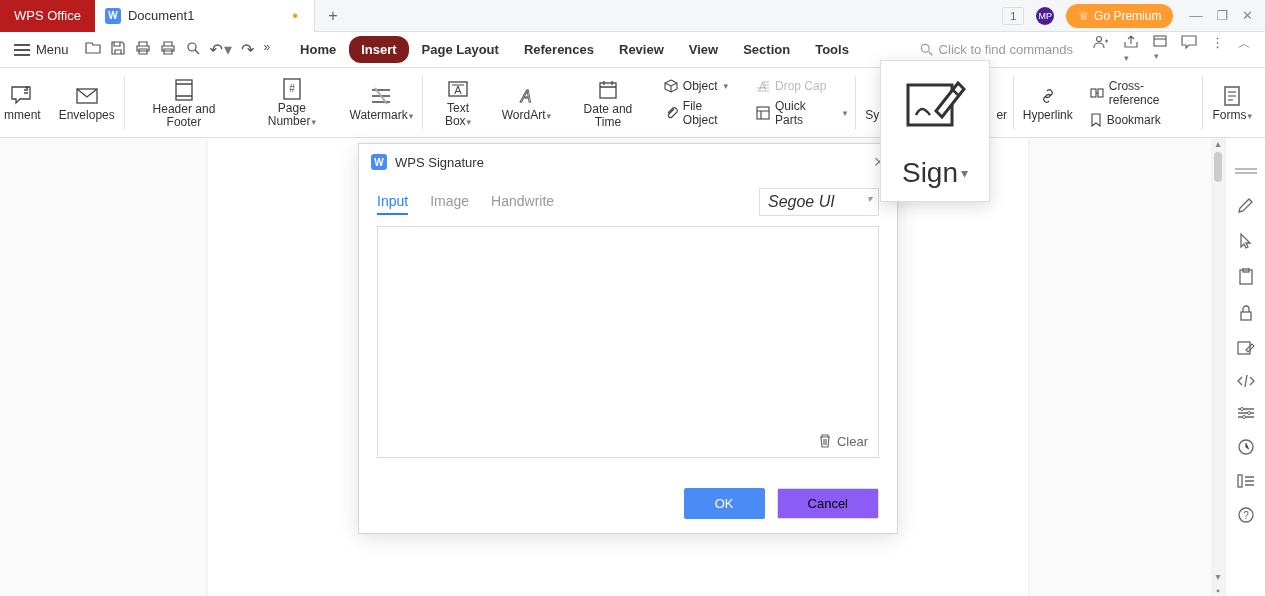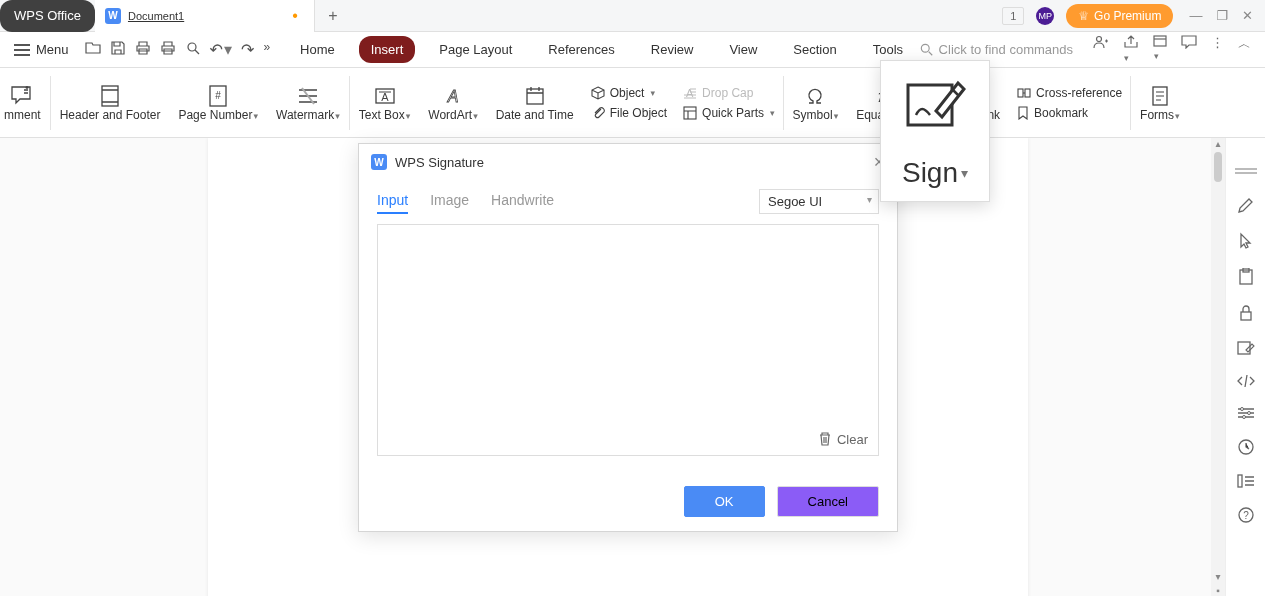--- a/index.html
+++ b/index.html
@@ -1,38 +1,38 @@
 <!DOCTYPE html>
 <html><head>
 <meta charset="utf-8">
 <style>
 *{box-sizing:border-box;margin:0;padding:0;font-family:-apple-system,BlinkMacSystemFont,"Segoe UI",sans-serif;}
 body{background:#fff;width:1265px;height:596px;overflow:hidden;position:relative;color:#333;font-size:13px;}
 .titlebar{height:32px;background:#f5f6f7;display:flex;align-items:center;border-bottom:1px solid #e0e0e0;}
 .tb-left{display:flex;align-items:center;height:100%;}
 .app-tab{height:32px;display:flex;align-items:center;padding:0 14px;font-size:13px;cursor:pointer;}
-.app-tab.active{background:#404040;color:#fff;border-radius:12px;}
+.app-tab.active{background:#b91c1c;color:#fff;}
 .doc-tab{height:32px;display:flex;align-items:center;padding:0 10px;gap:7px;background:#fff;border-right:1px solid #e0e0e0;min-width:220px;}
 .doc-icon{width:16px;height:16px;background:#4a8bf5;border-radius:3px;display:flex;align-items:center;justify-content:center;color:#fff;font-size:10px;font-weight:bold;flex-shrink:0;}
-.doc-name{flex:1;font-size:11px;text-decoration:underline;}
+.doc-name{flex:1;font-size:13px;}
 .dirty{color:#f90;font-size:16px;margin-right:6px;}
 .newtab{width:36px;height:32px;display:flex;align-items:center;justify-content:center;color:#666;font-size:16px;cursor:pointer;}
 .tb-right{margin-left:auto;display:flex;align-items:center;gap:12px;padding-right:8px;}
 .page-ind{border:1px solid #ddd;padding:2px 7px;font-size:11px;color:#666;border-radius:2px;}
 .avatar{width:18px;height:18px;border-radius:50%;background:#4c1d95;color:#fff;font-size:9px;display:flex;align-items:center;justify-content:center;}
 .premium{background:#ff9b2f;color:#fff;padding:5px 12px;border-radius:14px;font-size:12px;display:flex;align-items:center;gap:5px;cursor:pointer;}
 .syscontrols{display:flex;gap:14px;color:#888;font-size:13px;padding:0 4px;}
 .syscontrols span{cursor:pointer;}
 .menubar{height:36px;display:flex;align-items:center;border-bottom:1px solid #e0e0e0;background:#fff;padding:0 6px;}
 .menubtn{display:flex;align-items:center;gap:6px;padding:4px 8px;cursor:pointer;color:#333;}
 .ham{display:inline-block;width:16px;height:12px;border-top:2px solid #555;border-bottom:2px solid #555;position:relative;}
 .ham::after{content:"";position:absolute;top:3px;left:0;right:0;height:2px;background:#555;}
 .qat{display:flex;gap:9px;margin-left:8px;color:#555;}
 .qat span{cursor:pointer;font-size:16px;}
-.tabs{display:flex;gap:12px;margin-left:18px;}
+.tabs{display:flex;gap:1px;margin-left:18px;font-weight:bold;}
 .ribtab{padding:6px 12px;font-size:13px;cursor:pointer;color:#333;border-radius:12px;}
 .ribtab.active{background:#7f1d1d;color:#fff;}
 .search-cmd{margin-left:auto;display:flex;align-items:center;gap:5px;color:#999;font-size:13px;}
 .right-tools{display:flex;gap:14px;margin-left:20px;margin-right:8px;color:#666;}
 .right-tools span{cursor:pointer;}
 .ribbon{height:70px;background:#fff;border-bottom:1px solid #e0e0e0;display:flex;align-items:center;padding:0 4px;position:relative;}
 .rgroup{display:flex;flex-direction:column;align-items:center;justify-content:center;padding:0 9px;height:100%;cursor:pointer;}
 .rgroup .ricon{font-size:20px;color:#444;height:26px;display:flex;align-items:center;}
 .rgroup .rlabel{font-size:12px;color:#333;text-align:center;line-height:13px;}
 .rgroup.compact{flex-direction:column;align-items:flex-start;justify-content:center;gap:6px;padding:0 8px;}
@@ -49,21 +49,21 @@
 .scroll-thumb{position:absolute;top:4px;width:8px;left:3px;height:30px;background:#ccc;border-radius:4px;}
 .scroll-arrow{position:absolute;left:0;right:0;text-align:center;font-size:10px;color:#888;}
 .dialog{position:absolute;left:358px;top:143px;width:540px;background:#fff;border:1px solid #d5d5d5;box-shadow:0 4px 20px rgba(0,0,0,0.12);z-index:10;}
 .dialog-hdr{height:36px;display:flex;align-items:center;padding:0 12px;gap:8px;font-size:13px;}
 .dialog-close{margin-left:auto;color:#888;cursor:pointer;font-size:14px;}
 .dialog-body{padding:8px 18px 16px;}
 .sig-row{display:flex;align-items:center;margin-bottom:10px;}
 .sig-tabs{display:flex;gap:22px;}
 .sig-tab{padding:4px 0;font-size:14px;cursor:pointer;color:#999;border-bottom:2px solid transparent;}
 .sig-tab.active{color:#2a7fff;border-bottom-color:#2a7fff;}
-.font-select{margin-left:auto;border:1px solid #ddd;background:#fff;padding:4px 20px 4px 8px;font-size:13px;width:120px;position:relative;cursor:pointer;}
+.font-select{margin-left:auto;border:1px solid #ddd;background:#fff;padding:4px 20px 4px 8px;font-size:16px;width:120px;position:relative;cursor:pointer;font-style:italic;}
 .font-select::after{content:"▾";position:absolute;right:6px;color:#999;font-size:10px;}
 .sig-canvas{border:1px solid #ddd;height:232px;position:relative;}
 .clear-btn{position:absolute;bottom:8px;right:10px;display:flex;align-items:center;gap:5px;color:#666;cursor:pointer;font-size:13px;}
 .dialog-footer{display:flex;justify-content:flex-end;gap:12px;padding:14px 18px;align-items:flex-end;}
 .btn{padding:7px 30px;font-size:13px;border:1px solid #ddd;background:#8b5cf6;cursor:pointer;border-radius:2px;}
 .btn.primary{background:#4a8bf5;color:#fff;border-color:#4a8bf5;}
 .sign-popover{position:absolute;left:880px;top:60px;width:110px;height:142px;background:#fff;border:1px solid #ddd;box-shadow:0 4px 16px rgba(0,0,0,0.15);z-index:20;display:flex;flex-direction:column;align-items:center;justify-content:center;gap:8px;}
 .sign-popover .big-icon{font-size:46px;color:#333;}
 .sign-popover .big-label{font-size:28px;color:#333;display:flex;align-items:center;gap:3px;margin-top:16px;}
 svg{display:block;}
@@ -184,20 +184,29 @@
   <div class="rgroup" style="padding-left:0;">
     <span class="ricon">
         <svg width="22" height="20" viewBox="0 0 22 20">
           <path d="M1 1h18v12H9l-4 4v-4H1z" fill="none" stroke="#444" stroke-width="1.3"></path>
           <path d="M13 4h4M13 7h4" stroke="#444" stroke-width="1.3"></path>
           <path d="M16 0v3M14.5 1.5h3" stroke="#444" stroke-width="1.3"></path>
         </svg>
       </span>
     <span class="rlabel">mment</span>
   </div>
+  <div class="rgroup">
+    <span class="ricon">
+        <svg width="22" height="16" viewBox="0 0 22 16">
+          <rect x="1" y="1" width="20" height="14" fill="none" stroke="#444" stroke-width="1.3"></rect>
+          <path d="M1 1l10 8 10-8" fill="none" stroke="#444" stroke-width="1.3"></path>
+        </svg>
+      </span>
+    <span class="rlabel">Envelopes</span>
+  </div>
   <div class="sep"></div>
   <div class="rgroup">
     <span class="ricon">
         <svg width="20" height="22" viewBox="0 0 20 22">
           <rect x="2" y="1" width="16" height="20" fill="none" stroke="#444" stroke-width="1.3"></rect>
           <path d="M2 5h16M2 17h16" stroke="#444" stroke-width="1.3"></path>
         </svg>
       </span>
     <span class="rlabel">Header and Footer</span>
   </div>

